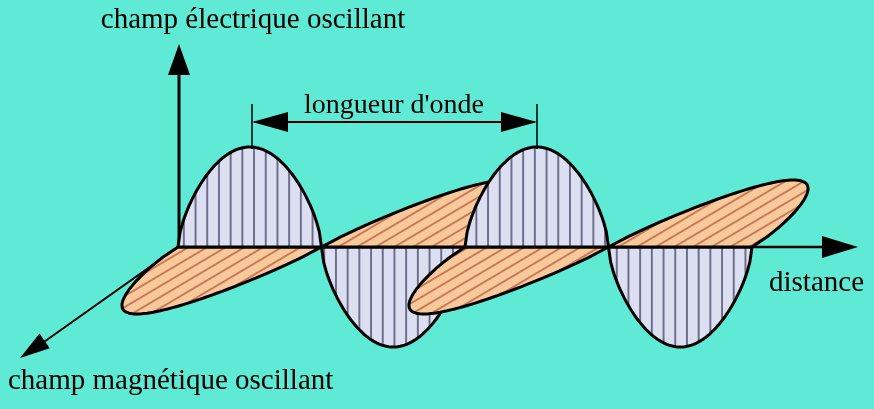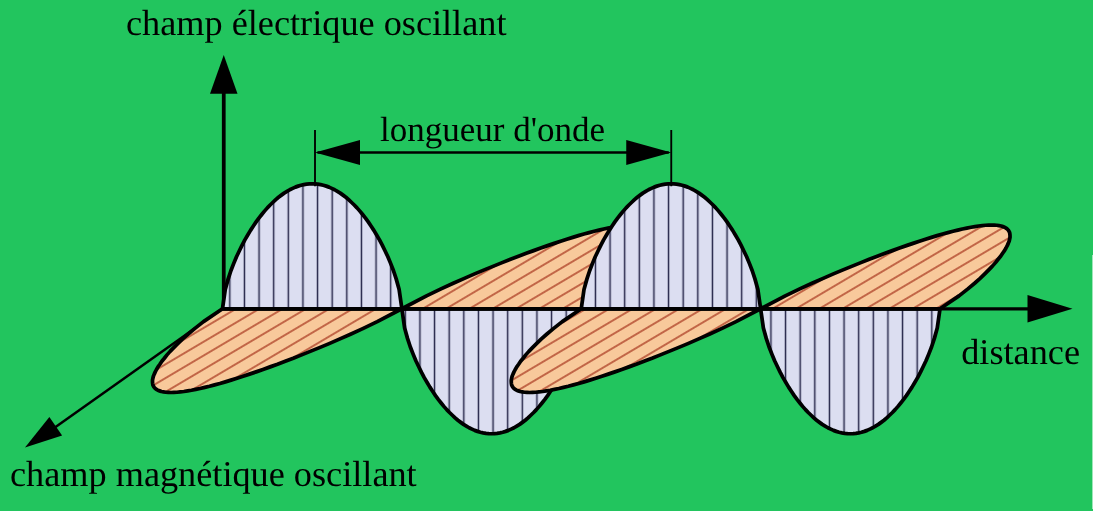--- a/index.html
+++ b/index.html
@@ -10,21 +10,21 @@
   .lobe{stroke:var(--ink);stroke-width:3;stroke-linejoin:round;}
   text{fill:var(--ink);font-family:"Liberation Serif","DejaVu Serif",serif;}
   .lbl{font-size:29px;}
   .lbl2{font-size:28px;}
   .mid{text-anchor:middle;}
   .end{text-anchor:end;}
 </style>
 </head>
 <body>
 
-<div id="stage" style="background: #22c55e;">
+<div id="stage" style="background: #5eead4;">
   <svg id="scene" width="874" height="409" viewBox="0 0 874 409">
     <defs>
       <pattern id="hatch-e" patternUnits="userSpaceOnUse" x="178" y="0" width="11.7" height="11.7">
         <rect width="12.5" height="12.5" style="fill:var(--e-fill)"></rect>
         <line x1="5.85" y1="-1" x2="5.85" y2="13" style="stroke:var(--e-hatch);stroke-width:1.2"></line>
       </pattern>
       <pattern id="hatch-b" patternUnits="userSpaceOnUse" width="10" height="9.5" patternTransform="rotate(-30.6)">
         <rect width="11" height="10.5" style="fill:var(--b-fill)"></rect>
         <line x1="-1" y1="4.75" x2="11" y2="4.75" style="stroke:var(--b-hatch);stroke-width:1.1"></line>
       </pattern>

